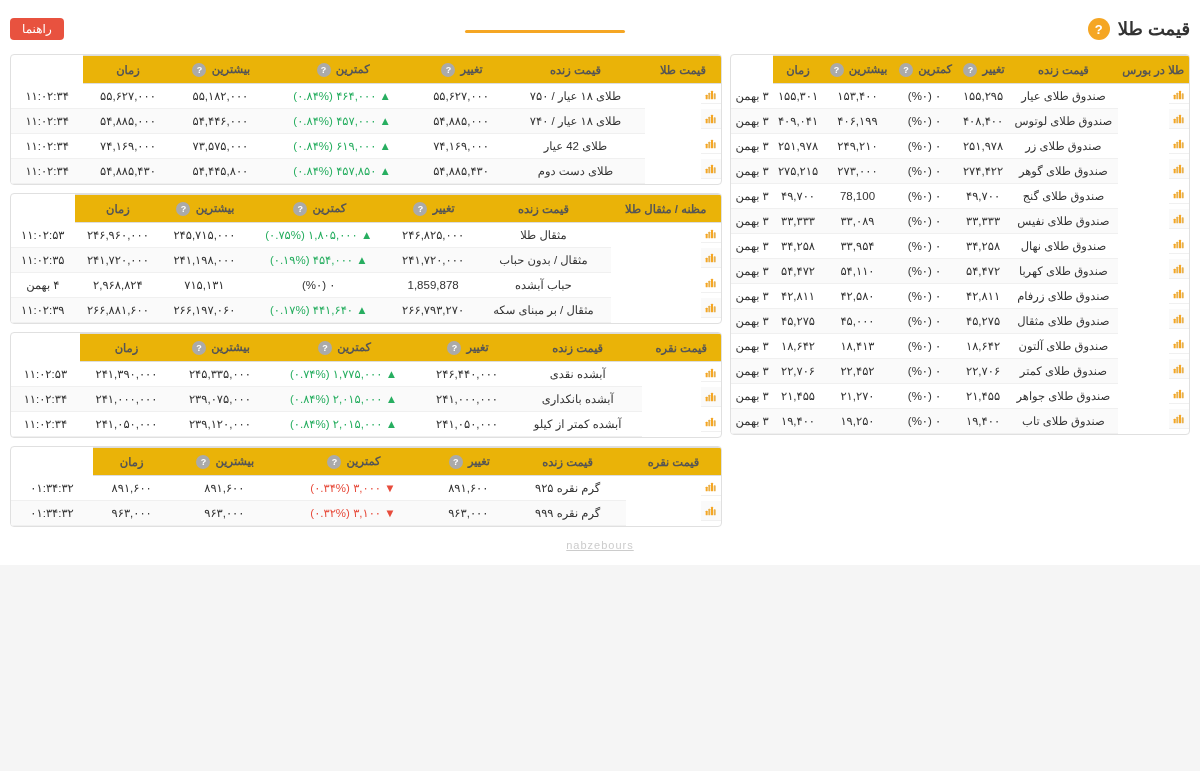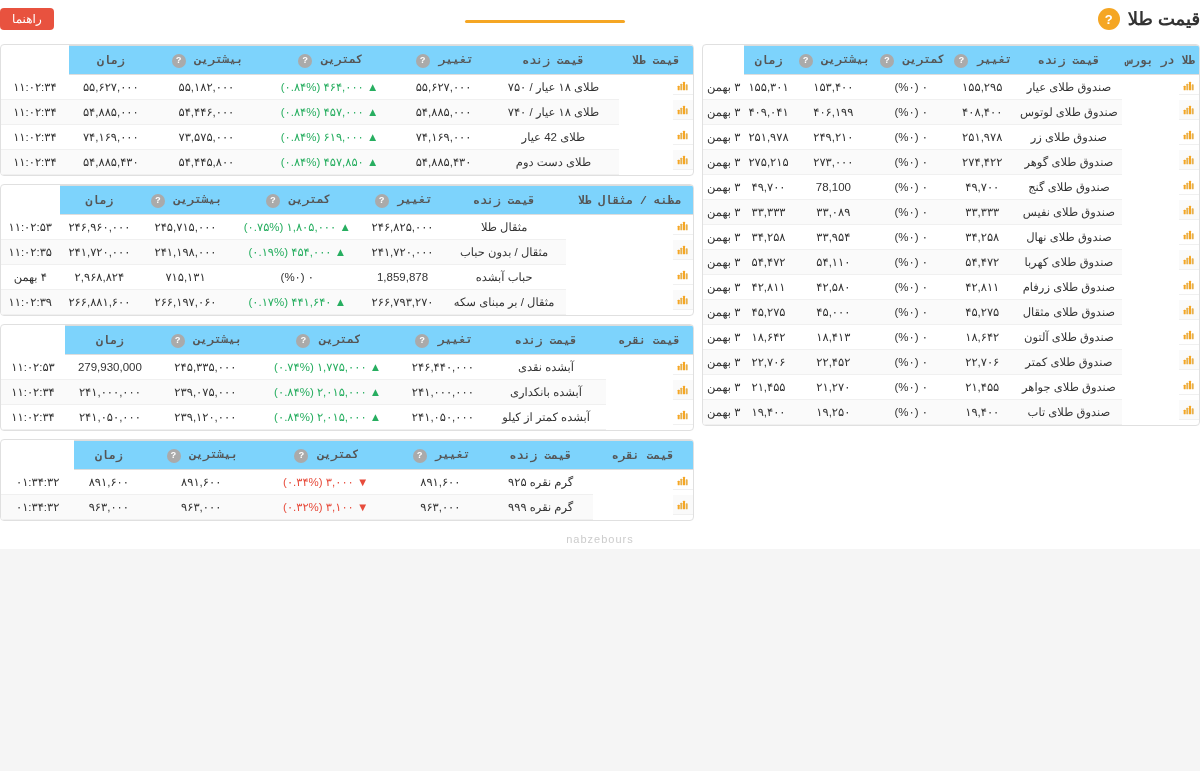--- a/index.html
+++ b/index.html
@@ -7,20 +7,21 @@
       font-family: Tahoma, Arial, sans-serif;
       font-size: 12px;
       background: #f5f5f5;
       direction: rtl;
       color: #333;
     }
     .page-wrapper {
       max-width: 1200px;
       margin: 0 auto;
       background: #fff;
+      padding: 10px;
     }
     
     .header {
       display: flex;
       align-items: center;
       justify-content: center;
       padding: 8px 0 4px;
       position: relative;
     }
     .header-title {
@@ -75,28 +76,27 @@
     .right-panel {
       flex: 1;
     }
     
     table {
       width: 100%;
       border-collapse: collapse;
       font-size: 11.5px;
     }
     th {
-      background: #7dd3fc;
+      background: #eab308;
       border-bottom: 1px solid #ddd;
       border-top: 1px solid #ddd;
       padding: 6px 4px;
       text-align: center;
       color: #555;
       white-space: nowrap;
-      font-family: Liberation Mono, monospace;
     }
     td {
       padding: 5px 4px;
       text-align: center;
       border-bottom: 1px solid #f0f0f0;
       white-space: nowrap;
     }
     tr:nth-child(even) td { background: #fafafa; }
     .up-arrow { color: #27ae60; font-weight: bold; }
     .down-arrow { color: #e74c3c; font-weight: bold; }
@@ -134,20 +134,21 @@
       border: 1px solid #e0e0e0;
       border-radius: 4px;
       overflow: hidden;
     }
     .watermark {
       text-align: center;
       color: #ccc;
       font-size: 11px;
       padding: 4px;
       letter-spacing: 1px;
+      text-decoration: underline;
     }
   </style>
 </head>
 <body>
 
 <div class="page-wrapper">
   <div class="header">
     <button class="rahnama-btn">راهنما</button>
     <span class="header-title">قیمت طلا</span>
     <span class="header-icon">?</span>
@@ -618,21 +619,21 @@
       <rect x="1" y="10" width="3" height="7" fill="#f5a623" rx="1"></rect>
       <rect x="5" y="7" width="3" height="10" fill="#e8b04b" rx="1"></rect>
       <rect x="9" y="4" width="3" height="13" fill="#f5a623" rx="1"></rect>
       <rect x="13" y="8" width="3" height="9" fill="#e8b04b" rx="1"></rect>
     </svg>
                 </td>
         <td>آبشده نقدی</td>
         <td>۲۴۶,۴۴۰,۰۰۰</td>
         <td class="up-change"><span class="up-arrow">▲</span> ۱,۷۷۵,۰۰۰ (۰.۷۴%)</td>
         <td>۲۴۵,۳۳۵,۰۰۰</td>
-        <td>279,930,000</td>
+        <td>۲۴۱,۳۹۰,۰۰۰</td>
         <td>۱۱:۰۲:۵۳</td>
       </tr>
               <tr>
                 <td class="chart-icon">
                   <svg viewBox="0 0 18 18" fill="none" xmlns="http://www.w3.org/2000/svg">
       <rect x="1" y="10" width="3" height="7" fill="#f5a623" rx="1"></rect>
       <rect x="5" y="7" width="3" height="10" fill="#e8b04b" rx="1"></rect>
       <rect x="9" y="4" width="3" height="13" fill="#f5a623" rx="1"></rect>
       <rect x="13" y="8" width="3" height="9" fill="#e8b04b" rx="1"></rect>
     </svg>

